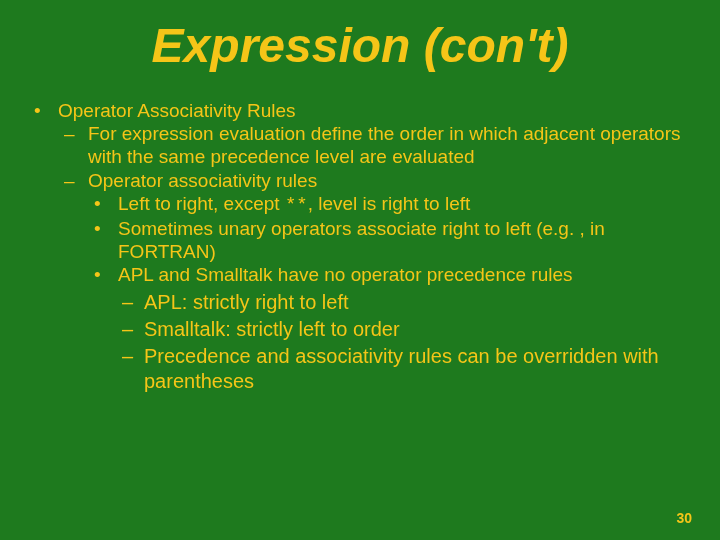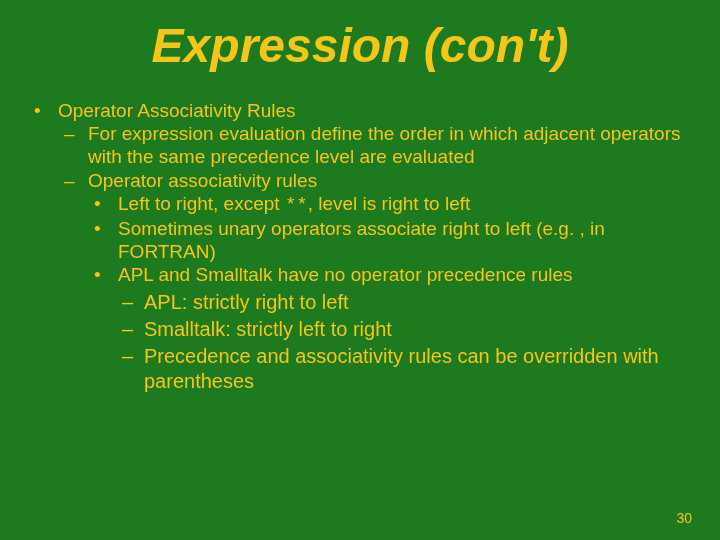--- a/index.html
+++ b/index.html
@@ -27,21 +27,21 @@
   .lvl3 > li::before { content: "•"; position: absolute; left: 6px; top: 0; }
   .lvl4 > li { padding-left: 26px; position: relative; font-size: 20px; line-height: 1.25; margin-top: 2px; }
   .lvl4 > li::before { content: "–"; position: absolute; left: 4px; top: 0; }
   .lvl4 { margin-top: 4px; }
   .code { font-family: "Courier New", Courier, monospace; }
   .pagenum {
     position: absolute;
     right: 28px;
     bottom: 14px;
     font-size: 14px;
-    font-weight: normal;
+    font-weight: bold;
   }
 </style>
 </head>
 <body>
 
 <div class="title">Expression (con't)</div>
 
 <ul class="lvl1">
   <li>
     <span>Operator Associativity Rules</span>
@@ -58,21 +58,21 @@
           <li>
             <span>Sometimes unary operators associate right to left (e.g. , in FORTRAN)</span>
           </li>
           <li>
             <span>APL and Smalltalk have no operator precedence rules</span>
             <ul class="lvl4">
               <li>
                 <span>APL: strictly right to left</span>
               </li>
               <li>
-                <span>Smalltalk: strictly left to right</span>
+                <span>Smalltalk: strictly left to order</span>
               </li>
               <li>
                 <span>Precedence and associativity rules can be overridden with parentheses</span>
               </li>
             </ul>
           </li>
         </ul>
       </li>
     </ul>
   </li>

